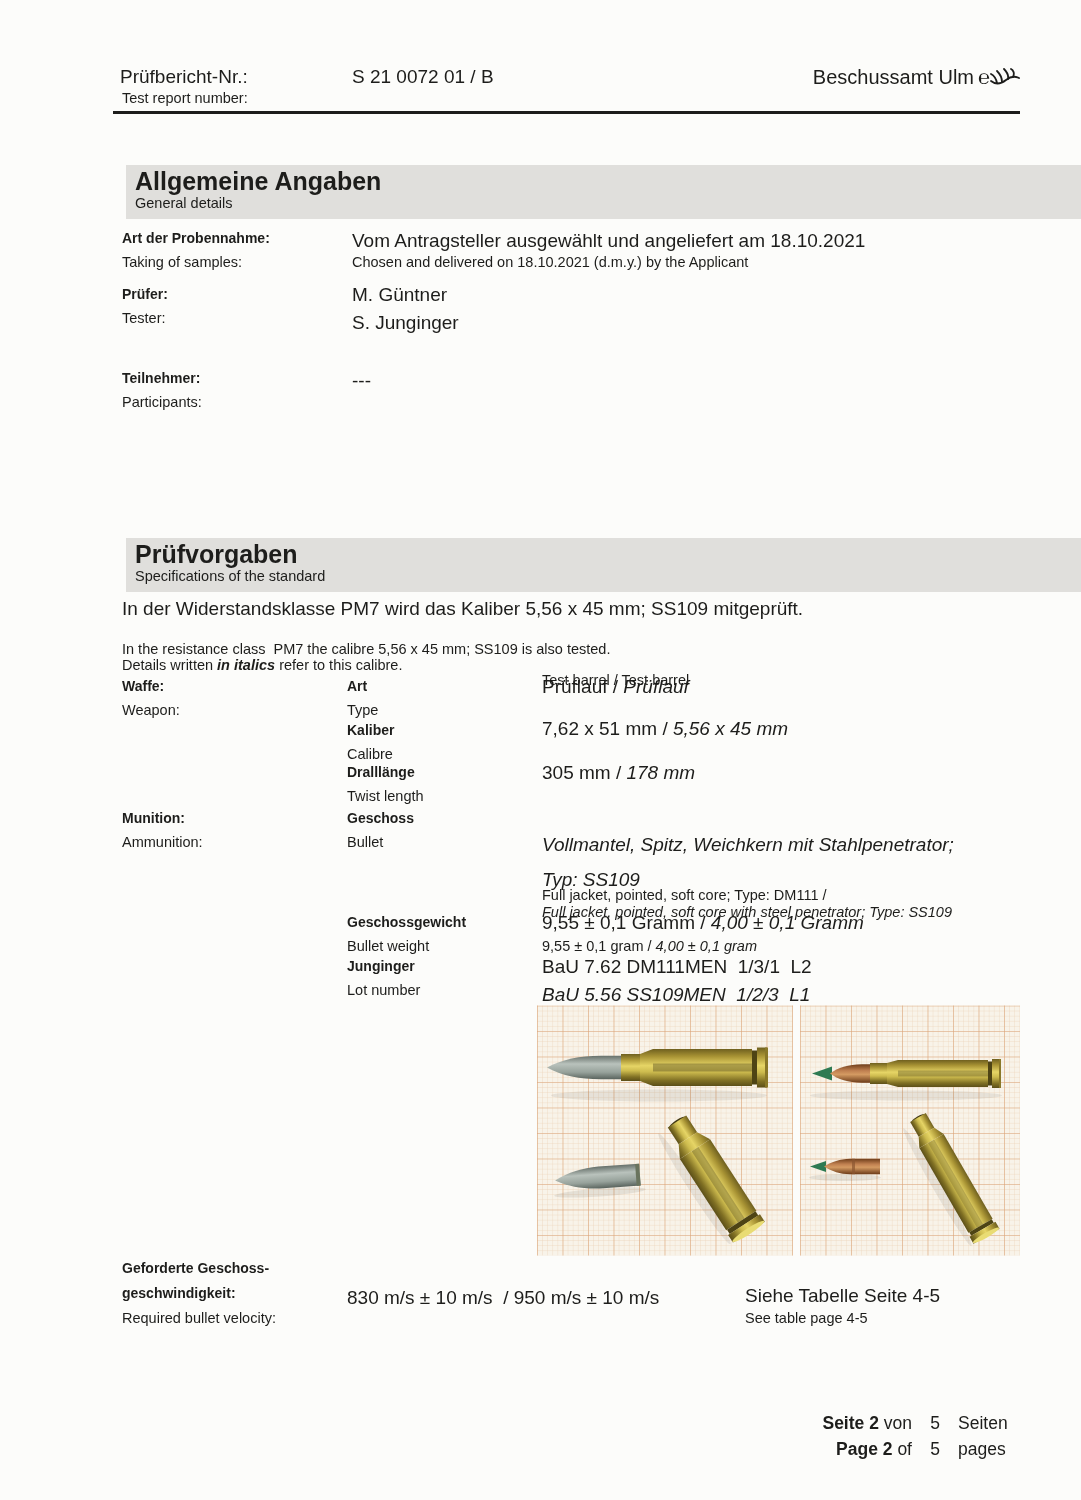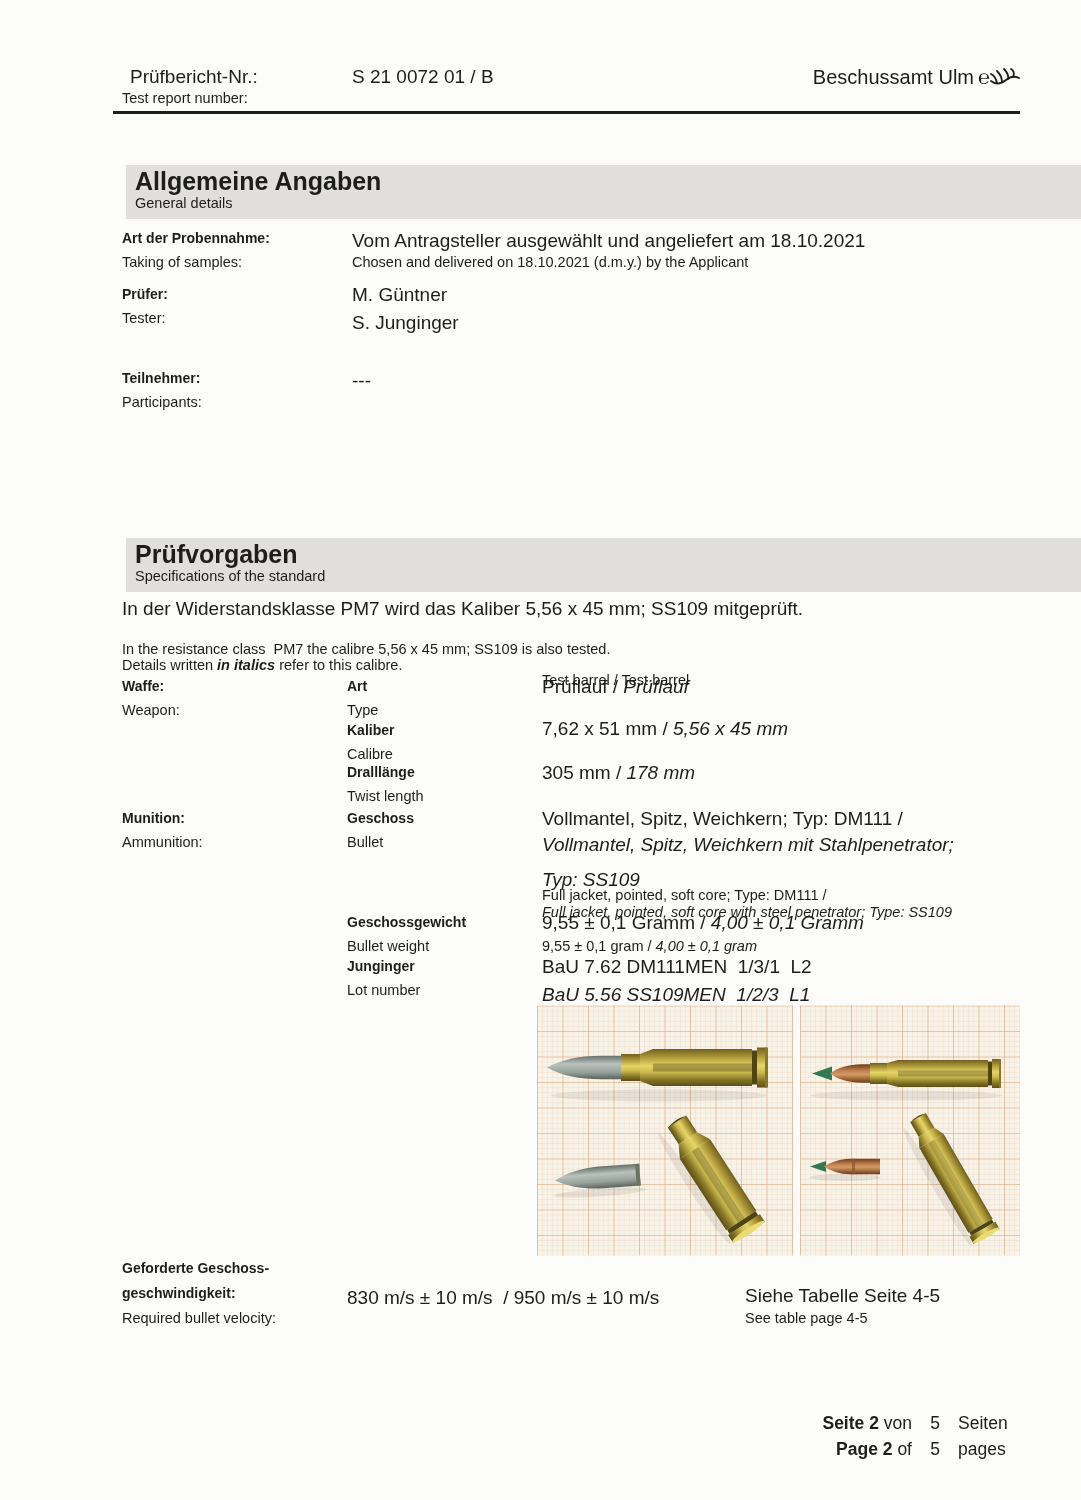--- a/index.html
+++ b/index.html
@@ -40,21 +40,21 @@
   .fc2{text-align:center;}
   .fc3{text-align:left;}
   .photo-wrap{position:absolute;left:537px;top:1005px;width:483px;height:251px;display:flex;gap:7px;}
   .photo{display:block;height:251px;}
 </style>
 </head>
 <body>
 
 <div class="page">
 
-  <div class="abs r19" style="left:130px;top:66px;">Prüfbericht-Nr.:</div>
+  <div class="abs r19" style="left:120px;top:66px;">Prüfbericht-Nr.:</div>
   <div class="abs s14" style="left:122px;top:90px;">Test report number:</div>
   <div class="abs r19" style="left:352px;top:66px;">S 21 0072 01 / B</div>
   <div class="hdr-right">
     <span>Beschussamt Ulm</span>
     <span class="mark">
       <span>℮</span>
       <svg width="30" height="20" viewBox="0 0 30 20">
         <g fill="none" stroke="#1d1d1b" stroke-width="1.8" stroke-linecap="round">
           <path d="M1 13 C6 17 11 16 16 12 C21 8 25 8 29 10"></path>
           <path d="M7 15 C6 10 3 7 1 6"></path>
@@ -109,21 +109,20 @@
 
   <div class="abs b19" style="left:347px;top:764px;">Dralllänge</div>
   <div class="abs s14" style="left:347px;top:788px;">Twist length</div>
   <div class="abs r19" style="left:542px;top:762px;"><span>305 mm / </span><span class="it">178 mm</span></div>
 
   <div class="abs b19" style="left:122px;top:810px;">Munition:</div>
   <div class="abs s14" style="left:122px;top:834px;">Ammunition:</div>
 
   <div class="abs b19" style="left:347px;top:810px;">Geschoss</div>
   <div class="abs s14" style="left:347px;top:834px;">Bullet</div>
-  <div class="abs r19" style="left:542px;top:808px;">Vollmantel, Spitz, Weichkern; Typ: DM111 /</div>
   <div class="abs r19 it" style="left:542px;top:834px;">Vollmantel, Spitz, Weichkern mit Stahlpenetrator;</div>
   <div class="abs r19 it" style="left:542px;top:857px;margin-top:12px;">Typ: SS109</div>
   <div class="abs s14" style="left:542px;top:887px;">Full jacket, pointed, soft core; Type: DM111 /</div>
   <div class="abs s14 it" style="left:542px;top:904px;">Full jacket, pointed, soft core with steel penetrator; Type: SS109</div>
 
   <div class="abs b19" style="left:347px;top:914px;">Geschossgewicht</div>
   <div class="abs s14" style="left:347px;top:938px;">Bullet weight</div>
   <div class="abs r19" style="left:542px;top:912px;"><span>9,55 ± 0,1 Gramm / </span><span class="it">4,00 ± 0,1 Gramm</span></div>
   <div class="abs s14" style="left:542px;top:938px;"><span>9,55 ± 0,1 gram / </span><span class="it">4,00 ± 0,1 gram</span></div>
 

